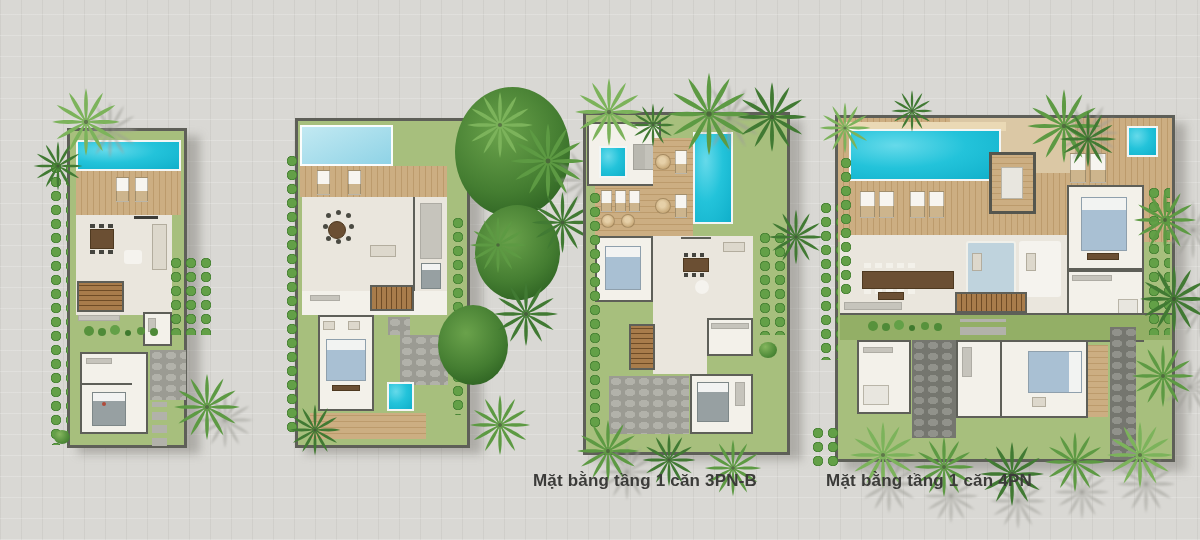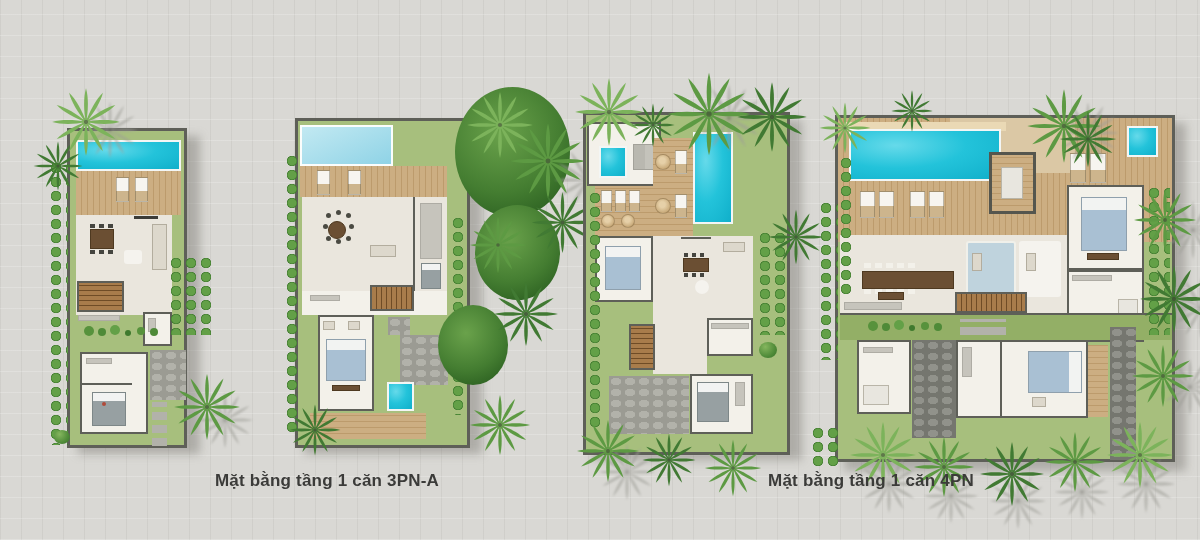--- a/index.html
+++ b/index.html
@@ -396,16 +396,16 @@
         <use href="#palmsym"></use>
       </svg>
     <svg class="palmshadow" style="left:315px;top:358px;width:62px;height:62px">
         <use href="#palmsym"></use>
       </svg>
     <svg class="palm light" style="left:305px;top:325px;width:70px;height:70px">
         <use href="#palmsym"></use>
       </svg>
   </div>
 
-  <div class="caption" style="left:327px">Mặt bằng tầng 1 căn 3PN-A</div>
-  <div class="caption" style="left:871px">Mặt bằng tầng 1 căn 4PN</div>
+  <div class="caption" style="left:645px">Mặt bằng tầng 1 căn 3PN-B</div>
+  <div class="caption" style="left:929px">Mặt bằng tầng 1 căn 4PN</div>
 
 </div>
 
 </body></html>

